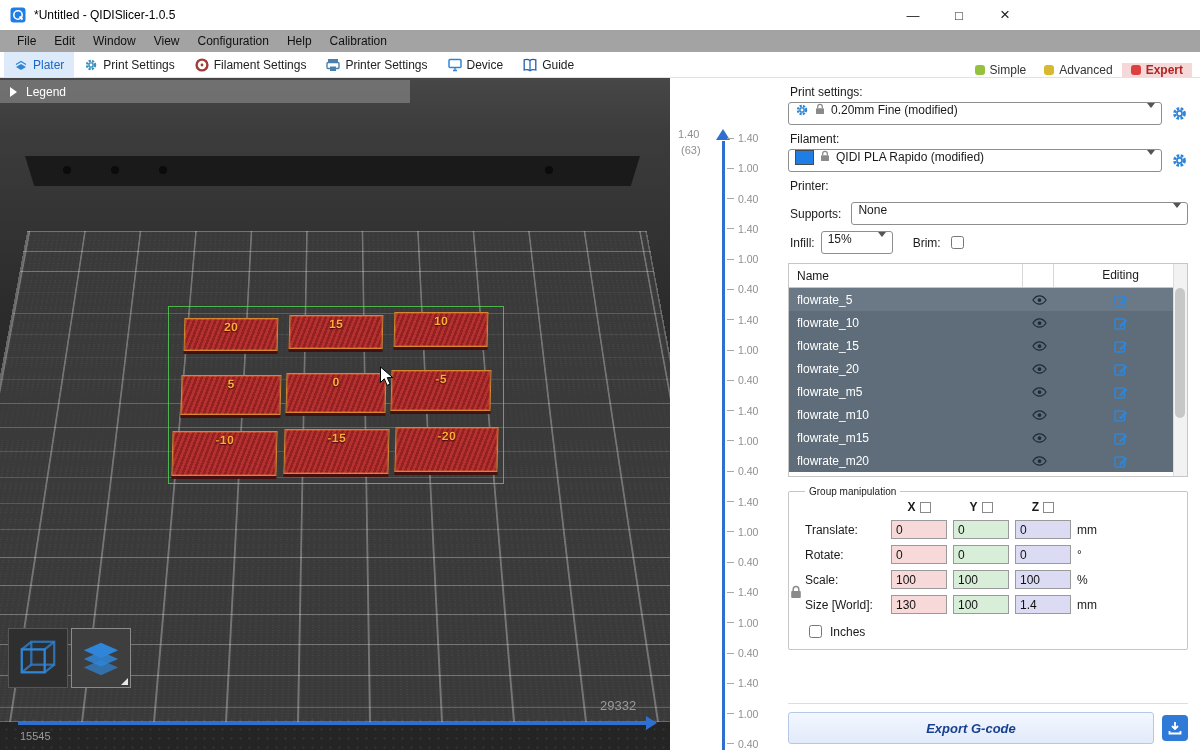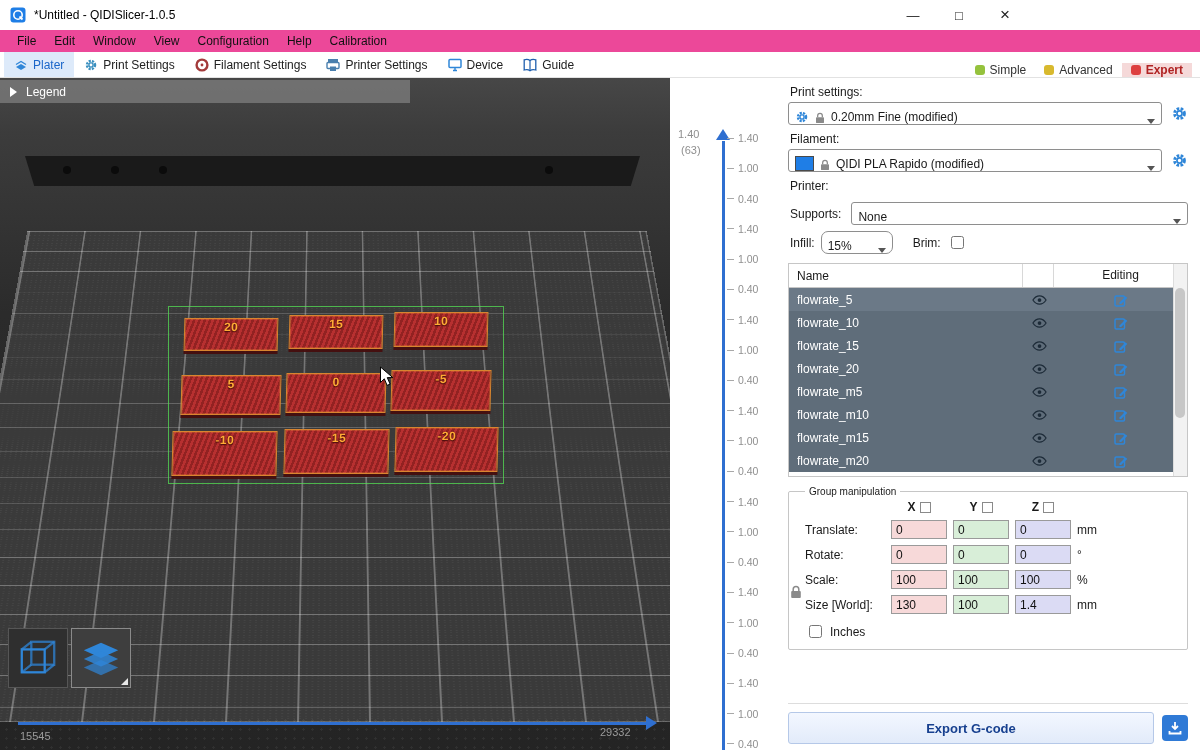--- a/index.html
+++ b/index.html
@@ -8,21 +8,21 @@
 
   
   .titlebar{position:absolute;left:0;top:0;width:1028px;height:30px;background:#fff;}
   .appicon{position:absolute;left:10px;top:7px;width:16px;height:16px;}
   .title{position:absolute;left:34px;top:8px;font-size:12px;color:#000;}
   .winbtns{position:absolute;right:0;top:0;height:30px;display:flex;}
   .winbtn{width:46px;height:30px;display:flex;align-items:center;justify-content:center;color:#222;font-size:13px;}
   .winbtn.close{font-size:17px;}
 
   
-  .menubar{position:absolute;left:0;top:30px;width:1200px;height:22px;background:#ec4899;display:flex;align-items:flex-start;padding-left:8px;box-sizing:border-box;}
+  .menubar{position:absolute;left:0;top:30px;width:1200px;height:22px;background:#a3a3a3;display:flex;align-items:flex-start;padding-left:8px;box-sizing:border-box;}
   .menuitem{padding:0 9px;height:22px;display:flex;align-items:center;color:#111;}
 
   
   .tabbar{position:absolute;left:0;top:52px;width:1200px;height:26px;background:#fff;border-bottom:1px solid #e2e2e2;display:flex;align-items:stretch;padding-left:4px;box-sizing:border-box;}
   .tab{display:flex;align-items:center;gap:5px;padding:0 10px;color:#222;}
   .tab.active{background:#ddeafa;color:#1a66c9;}
   .tab .ti{width:14px;height:14px;display:inline-block;}
   .modes{margin-left:auto;display:flex;align-items:flex-end;padding-right:8px;}
   .mode{display:flex;align-items:center;gap:5px;padding:0 9px;color:#333;}
   .mode .dot{width:10px;height:10px;border-radius:3px;}
@@ -57,21 +57,21 @@
   .legendbar{position:absolute;left:0;top:2px;width:410px;height:23px;background:rgba(122,122,122,.8);
     display:flex;align-items:center;gap:9px;padding-left:10px;box-sizing:border-box;color:#fff;}
   .legendbar .tri{width:0;height:0;border-left:7px solid #fff;border-top:5px solid transparent;border-bottom:5px solid transparent;}
   .vtoolbar{position:absolute;left:8px;top:550px;display:flex;gap:3px;}
   .vtool{width:58px;height:58px;background:#2f2f2f;border:1px solid #565656;display:flex;align-items:center;justify-content:center;position:relative;}
   .vtool.sel{background:#3e3e3e;border-color:#8a8a8a;}
   .vtool.sel::after{content:"";position:absolute;right:2px;bottom:2px;width:0;height:0;
     border-left:7px solid transparent;border-bottom:7px solid #e8e8e8;}
   .hline{position:absolute;left:18px;top:644px;width:628px;height:3px;background:#2f6fd0;}
   .harrow{position:absolute;left:646px;top:638px;width:0;height:0;border-top:7px solid transparent;border-bottom:7px solid transparent;border-left:11px solid #2f6fd0;}
-  .hmax{position:absolute;left:600px;top:648px;color:#9a9a9a;font-size:11px;}
+  .hmax{position:absolute;left:600px;top:620px;color:#9a9a9a;font-size:13px;}
   .hmin{position:absolute;left:20px;top:652px;color:#9a9a9a;font-size:11px;}
   .cursor{position:absolute;left:379px;top:288px;}
 
   
   .sliderzone{position:absolute;left:670px;top:78px;width:112px;height:672px;background:#fff;margin-top:47px;}
   .curval{position:absolute;left:8px;top:3px;color:#8f8f8f;font-size:11px;}
   .curcnt{position:absolute;left:11px;top:19px;color:#8f8f8f;font-size:11px;}
   .vtrack{position:absolute;left:52px;top:16px;width:3px;height:616px;background:#2f6fd0;}
   .varrow-up{position:absolute;left:46px;top:4px;width:0;height:0;border-left:7px solid transparent;border-right:7px solid transparent;border-bottom:11px solid #2f6fd0;}
   .varrow-dn{position:absolute;left:46px;top:634px;width:0;height:0;border-left:7px solid transparent;border-right:7px solid transparent;border-top:11px solid #2f6fd0;}
@@ -81,28 +81,28 @@
   .tick span{font-size:10.5px;color:#8f8f8f;}
   .botcnt{position:absolute;left:78px;top:645px;color:#8f8f8f;font-size:11px;}
   .slock{position:absolute;left:45px;top:656px;}
   .sgear{position:absolute;left:92px;top:654px;color:#2f6fd0;}
 
   
   .sidebar{position:absolute;left:782px;top:78px;width:418px;height:672px;background:#fff;
     display:flex;flex-direction:column;padding:4px 12px 6px 6px;box-sizing:border-box;}
   .plabel{margin:3px 0 3px 2px;color:#1a1a1a;}
   .prow{display:flex;align-items:center;gap:8px;margin-bottom:4px;}
-  .combo{flex:1;display:flex;align-items:flex-end;gap:6px;height:23px;border:1px solid #8e8e8e;border-radius:3px;padding:0 6px;background:#fff;box-sizing:border-box;}
+  .combo{flex:1;display:flex;align-items:flex-start;gap:6px;height:23px;border:1px solid #8e8e8e;border-radius:3px;padding:0 6px;background:#fff;box-sizing:border-box;}
   .combo .val{white-space:nowrap;overflow:hidden;}
   .chev{width:0;height:0;border-left:4px solid transparent;border-right:4px solid transparent;border-top:5px solid #555;margin-left:auto;}
   .gearbtn{width:18px;height:18px;color:#2f86d8;flex:0 0 auto;display:flex;align-items:center;justify-content:center;}
   .swatch{width:17px;height:13px;background:#1f7ee6;border:1px solid #4a4a4a;flex:0 0 auto;}
   .optrow{display:flex;align-items:center;gap:6px;margin:6px 0 0 2px;}
   .combo.supports{margin-left:4px;}
-  .combo.infill{flex:0 0 72px;border-radius:7px;}
+  .combo.infill{flex:0 0 72px;}
   .brimlab{margin-left:14px;}
 
   
   .objlist{margin-top:9px;border:1px solid #c6c6c6;height:212px;position:relative;overflow:hidden;background:#fff;}
   .lhead{display:flex;height:23px;border-bottom:1px solid #c6c6c6;align-items:center;background:#fff;}
   .lhead .hname{flex:1;padding-left:8px;}
   .lhead .heye{width:30px;border-left:1px solid #d8d8d8;height:100%;}
   .lhead .hedit{width:133px;border-left:1px solid #d8d8d8;text-align:center;height:100%;line-height:23px;}
   .lrow{display:flex;height:23px;align-items:center;background:#5f6d7a;color:#fff;}
   .lrow.sel{background:#6b7987;}
@@ -120,21 +120,21 @@
   .gh .axico{width:9px;height:9px;border:1px solid #8a8a8a;display:inline-block;}
   .grow{display:flex;align-items:center;gap:6px;margin-top:6px;}
   .glabel{width:80px;font-size:12px;}
   .gin{width:56px;height:19px;border:1px solid #9a9a9a;font-size:12px;padding:0 4px;box-sizing:border-box;font-family:inherit;color:#111;}
   .cx{background:#f7d9d9;} .cy{background:#d8eed8;} .cz{background:#dbdbf4;}
   .gunit{width:26px;font-size:12px;}
   .glock{position:absolute;left:1px;top:88px;}
   .inchrow{display:flex;align-items:center;gap:5px;margin-top:8px;}
 
   
-  .exportrow{margin-top:auto;border-top:1px solid #ddd;padding-top:8px;display:flex;align-items:center;gap:8px;}
+  .exportrow{margin-top:auto;border-top:1px solid #ddd;padding-top:8px;display:flex;align-items:center;gap:8px;font-style:italic;}
   .exportbtn{flex:1;height:30px;background:linear-gradient(#f3f7ff,#e2ebfa);border:1px solid #b5c8e8;border-radius:3px;
     display:flex;align-items:center;justify-content:center;font-weight:bold;font-size:13px;color:#17408f;}
   .exporticon{width:26px;height:26px;background:#2f7ad6;border-radius:4px;display:flex;align-items:center;justify-content:center;}
 
   svg.ic{display:block;}
 </style>
 </head>
 <body>
 
 <svg width="0" height="0" style="position:absolute">

